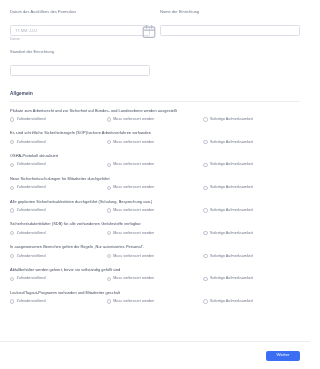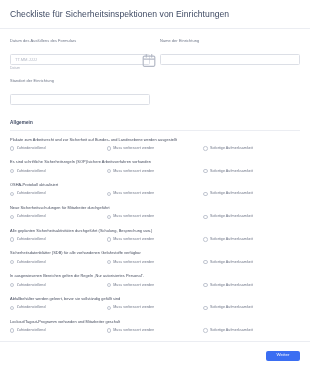--- a/index.html
+++ b/index.html
@@ -206,23 +206,20 @@
     display: flex;
     align-items: center;
     justify-content: center;
   }
 </style>
 </head>
 <body>
 
 <div class="page">
 
-  <div class="header">
-    <h1 class="form-title">Checkliste für Sicherheitsinspektionen von Einrichtungen</h1>
-  </div>
 
   <div class="body">
 
     <div class="field-grid">
 
       <div class="field-col">
         <div class="field-block">
           <span class="field-label">Datum des Ausfüllens des Formulars</span>
           <span class="input-wrap">
             <input class="text-input" type="text" placeholder="TT.MM.JJJJ" style="">

